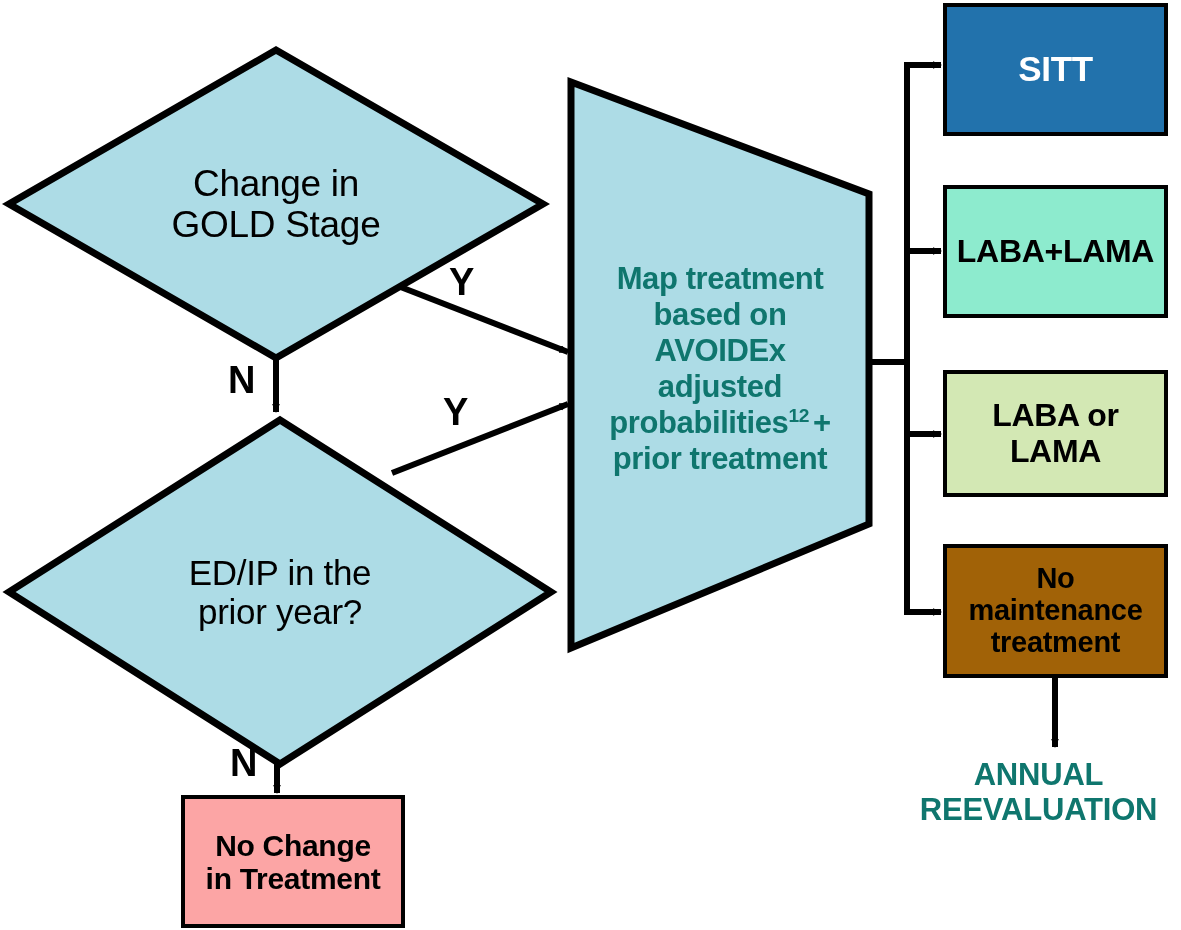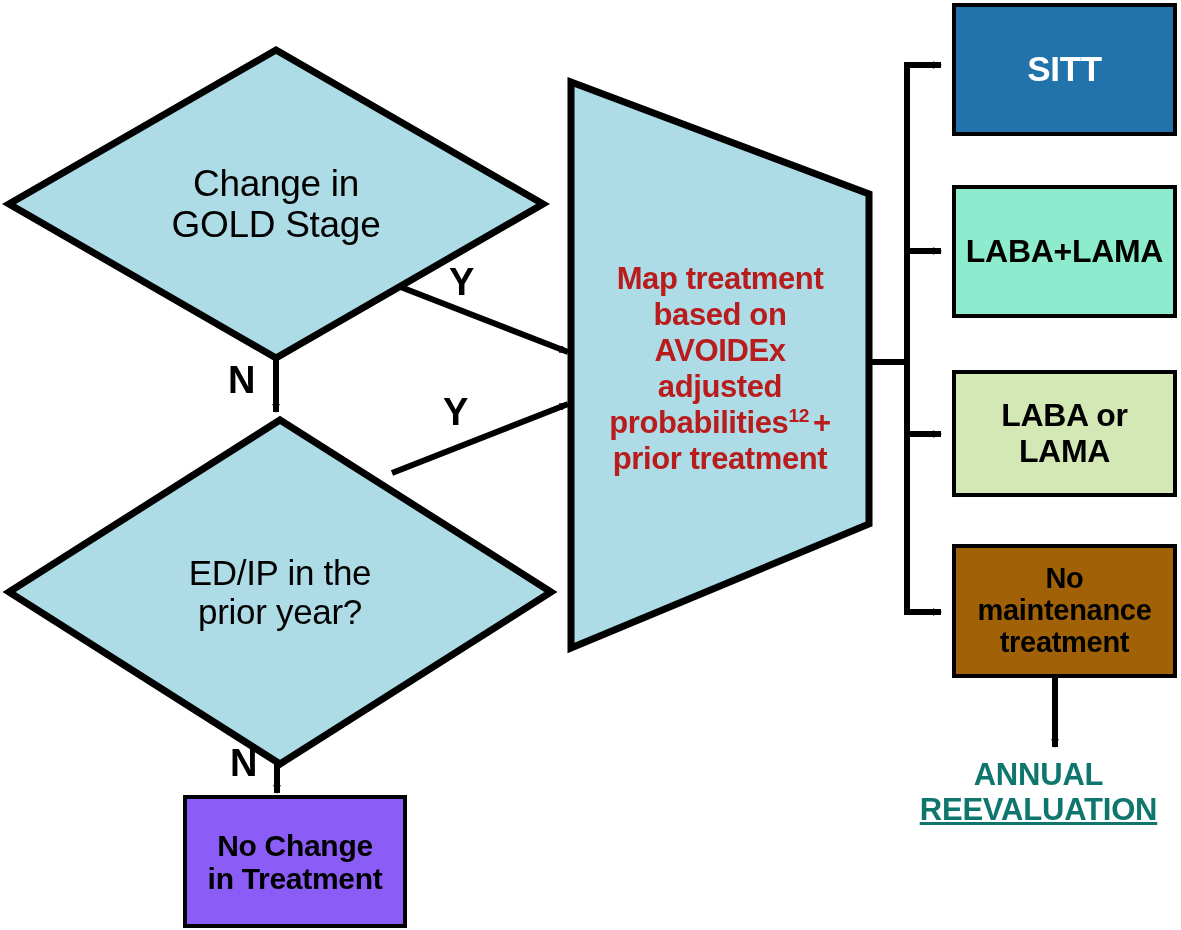--- a/index.html
+++ b/index.html
@@ -62,21 +62,21 @@
   .poly-label {
     position: absolute;
     left: 0; top: 0;
     width: 100%;
     height: 100%;
     display: flex;
     flex-direction: column;
     align-items: center;
     justify-content: center;
     font-weight: bold;
-    color: #b91c1c;
+    color: #0f766e;
     text-align: center;
     line-height: 1.16;
     letter-spacing: -0.4px;
   }
   .poly-label .ln { display: block; }
   .poly-label sup {
     font-size: 0.62em;
     vertical-align: super;
     line-height: 0;
   }
@@ -87,21 +87,20 @@
     box-sizing: border-box;
     display: flex;
     flex-direction: column;
     align-items: center;
     justify-content: center;
     text-align: center;
     font-weight: bold;
     color: #000000;
     line-height: 1.1;
     letter-spacing: -0.3px;
-    margin-left: 9px;
   }
 
   .free-label {
     position: absolute;
     font-weight: bold;
     color: #0f766e;
     text-align: center;
     line-height: 1.12;
     letter-spacing: -0.2px;
     white-space: nowrap;
@@ -201,29 +200,29 @@
     <span>LAMA</span>
   </div>
 
   <div class="rect-node" style="left:943px; top:544px; width:225px; height:134px;
               background:#a16207; font-size:29px;">
     <span>No</span>
     <span>maintenance</span>
     <span>treatment</span>
   </div>
 
-  <div class="rect-node" style="left:174px; top:795px; width:224px; height:133px;
-              background:#8b5cf6; font-size:30px;">
+  <div class="rect-node" style="left:181px; top:795px; width:224px; height:133px;
+              background:#fca5a5; font-size:30px;">
     <span>No Change</span>
     <span>in Treatment</span>
   </div>
 
   <div class="free-label" style="left:896px; top:758px; width:285px; font-size:31px;">
     <span style="display:block;">ANNUAL</span>
-    <span style="display:block;text-decoration:underline;">REEVALUATION</span>
+    <span style="display:block;">REEVALUATION</span>
   </div>
 
   <div class="edge-label" style="left:449px; top:263px; font-size:38px;">Y</div>
 
   <div class="edge-label" style="left:228px; top:361px; font-size:38px;">N</div>
 
   <div class="edge-label" style="left:443px; top:393px; font-size:38px;">Y</div>
 
   <div class="edge-label" style="left:230px; top:744px; font-size:38px;">N</div>
 

